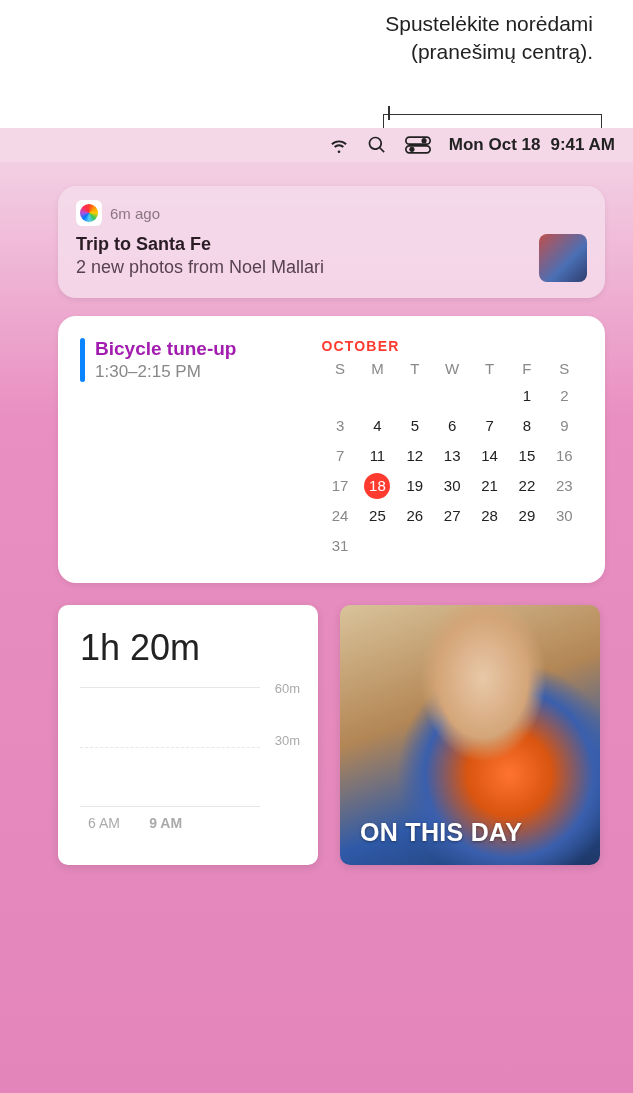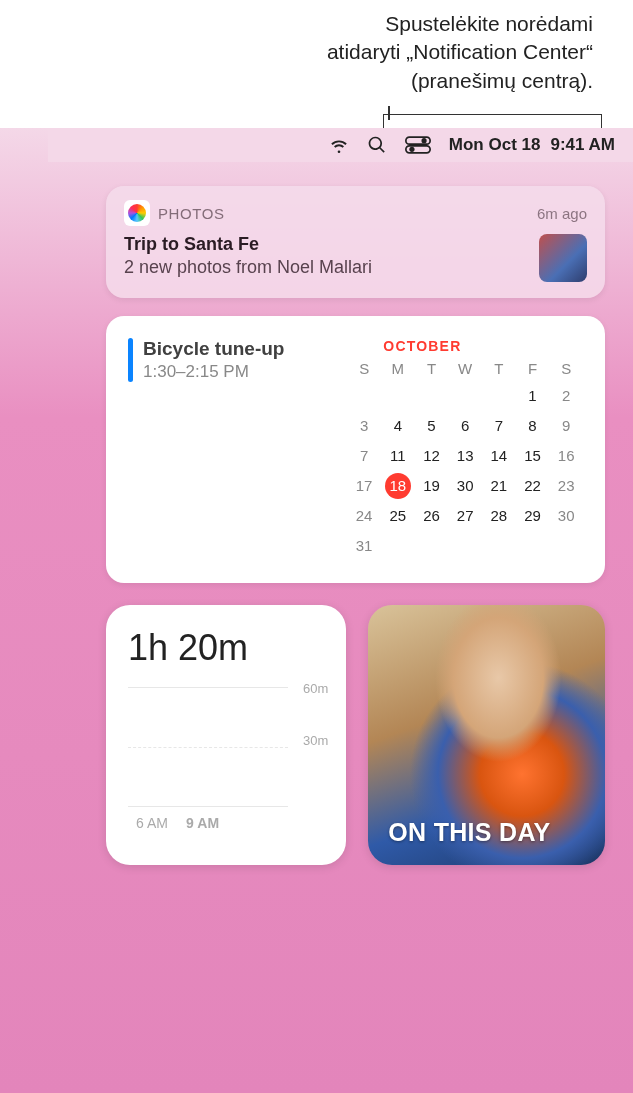--- a/index.html
+++ b/index.html
@@ -51,21 +51,20 @@
 
   
   .screen {
     position: absolute;
     top: 128px;
     left: 0;
     right: 0;
     bottom: 0;
     background: linear-gradient(180deg, #f4d8e8 0%, #e98fc1 30%, #e385bb 100%);
     overflow: hidden;
-    padding-left: 48px;
   }
 
   
   .menubar {
     height: 34px;
     background: rgba(244,216,232,0.9);
     display: flex;
     align-items: center;
     justify-content: flex-end;
     gap: 18px;
@@ -143,42 +142,42 @@
   .calendar-widget {
     display: flex;
     gap: 10px;
     padding: 22px 22px;
   }
   .events { flex: 0 0 46%; }
   .event { display:flex; gap:10px; margin-bottom:14px; }
   .event-bar { width:5px; border-radius:3px; }
   .event-bar.blue { background:#0a84ff; }
   .event-bar.red { background:#ff3b30; }
-  .event-title { font-size:19px; font-weight:600; color:#404040; line-height:1.15; }
+  .event-title { font-size:19px; font-weight:600; color:#a21caf; line-height:1.15; }
   .event-time { font-size:17px; color:#888; margin-top:2px; }
 
   .month-block { flex:1; }
-  .month-name { color:#ff3b30; font-weight:700; font-size:14px; letter-spacing:1.2px; margin-bottom:6px;margin-left:36px; }
+  .month-name { color:#ff3b30; font-weight:700; font-size:14px; letter-spacing:1.2px; margin-bottom:6px; }
   .dow-row, .week-row {
     display:grid; grid-template-columns: repeat(7, 1fr);
     font-size:15px; text-align:center;
   }
   .dow-row { color:#888; font-weight:500; margin-bottom:4px; }
   .week-row { color:#888; line-height:30px; }
   .week-row .in { color:#222; font-weight:500; }
   .week-row .today {
     background:#ff3b30; color:#fff; border-radius:50%;
     width:26px; height:26px; line-height:26px; margin:2px auto;
   }
 
   
   .widgets-row { display:flex; gap:22px; padding: 0 28px 0 58px; margin-top:22px; }
   .small-widget {
     width: 260px; height: 260px;
-    border-radius: 24px;
+    border-radius: 10px;
     overflow:hidden;
     box-shadow: 0 2px 10px rgba(0,0,0,0.12);
   }
 
   
   .screentime { background:#fff; padding:22px 18px 10px 22px; position:relative; }
   .st-total { font-size:36px; font-weight:500; color:#222; margin-bottom:18px; }
   .st-chart { position:relative; height:150px; }
   .st-grid { position:absolute; left:0; right:40px; top:0; bottom:30px; }
   .st-grid .g-line { position:absolute; left:0; right:0; height:1px; background:#bbb; opacity:0.35; }
@@ -208,21 +207,20 @@
     text-shadow: 0 1px 3px rgba(0,0,0,0.4);
   }
   .otd-title { font-size:25px; font-weight:800; letter-spacing:0.3px; }
   .otd-date { font-size:17px; margin-top:2px; font-weight:500; }
 </style>
 </head>
 <body>
 
 <div class="callout">
   <div>Spustelėkite norėdami</div>
-  <div>atidaryti „Notification Center“</div>
   <div>(pranešimų centrą).</div>
 </div>
 <div class="callout-line"></div>
 <div class="callout-bracket"></div>
 <div class="callout-tick-l"></div>
 <div class="callout-tick-r"></div>
 
 <div class="screen">
 
   <div class="menubar">
@@ -250,21 +248,20 @@
     </span>
   </div>
 
   <div class="nc">
 
     <div class="card">
       <div class="card-header">
         <span class="app-icon photos">
             <span class="flower"></span>
           </span>
-        <span class="app-name">PHOTOS</span>
         <span class="time-ago">6m ago</span>
       </div>
       <div class="notif-body">
         <div>
           <div class="notif-title">Trip to Santa Fe</div>
           <div class="notif-sub">2 new photos from Noel Mallari</div>
         </div>
         <div class="thumb"></div>
       </div>
     </div>

